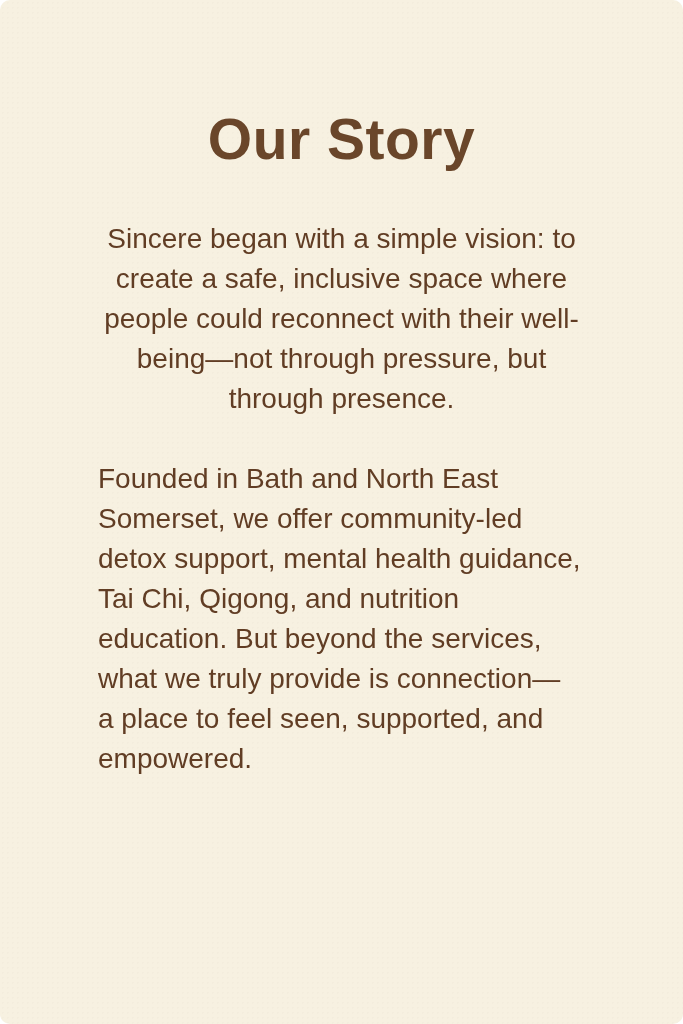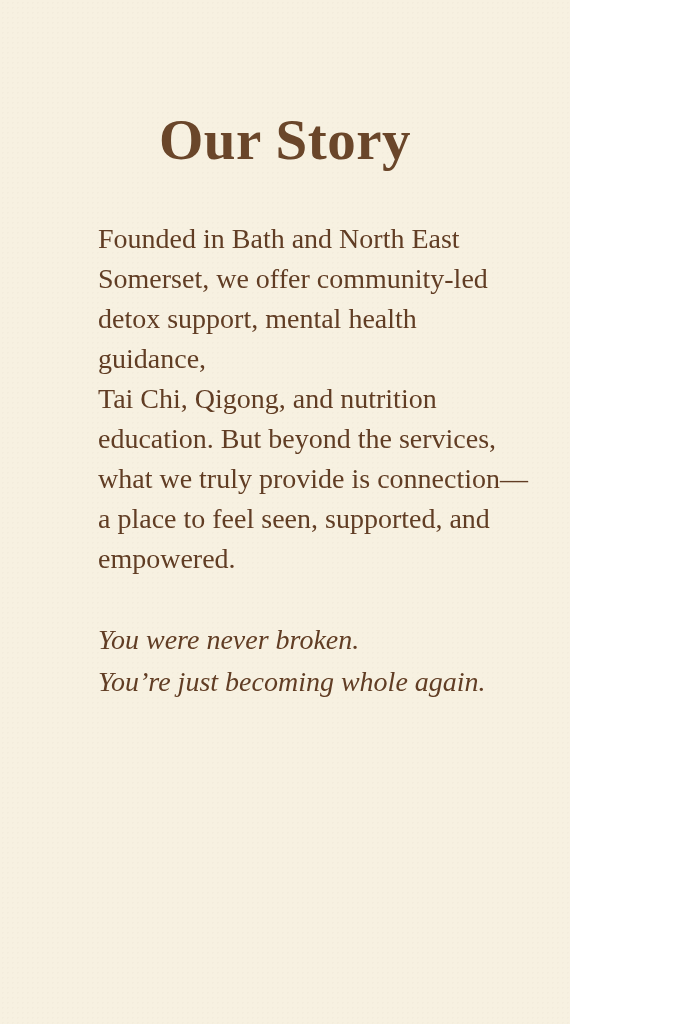--- a/index.html
+++ b/index.html
@@ -1,30 +1,31 @@
 <!DOCTYPE html>
 <html><head>
 <meta charset="utf-8">
 <style>
   html, body {
     margin: 0;
     padding: 0;
   }
   .page {
     position: relative;
-    width: 570px;
+    width: 683px;
     height: 1024px;
     box-sizing: border-box;
     background-color: #f7f1e1;
     
     background-image: radial-gradient(rgba(120,90,50,0.025) 1px, transparent 1px);
     background-size: 5px 5px;
-    font-family: Liberation Serif, serif;
+    font-family: Liberation Sans, sans-serif;
     color: #613d24;
     overflow: hidden;
+    border-radius: 10px;
   }
   .content {
     padding-top: 106px;
   }
   h1.title {
     margin: 0 0 46px 0;
     font-size: 57px;
     line-height: 1.18;
     font-weight: 700;
     text-align: center;
@@ -52,26 +53,29 @@
     line-height: 42px;
   }
 </style>
 </head>
 <body>
 
 <div class="page">
   <div class="content">
     <h1 class="title">Our Story</h1>
 
+    <p class="para intro">Sincere began with a simple vision: to
+create a safe, inclusive space where
+people could reconnect with their well-
+being—not through pressure, but
+through presence.</p>
 
     <p class="para body-para">Founded in Bath and North East
 Somerset, we offer community-led
 detox support, mental health guidance,
 Tai Chi, Qigong, and nutrition
 education. But beyond the services,
 what we truly provide is connection—
 a place to feel seen, supported, and
 empowered.</p>
 
-    <p class="para quote">You were never broken.
-You’re just becoming whole again.</p>
   </div>
 </div>
 
 </body></html>

